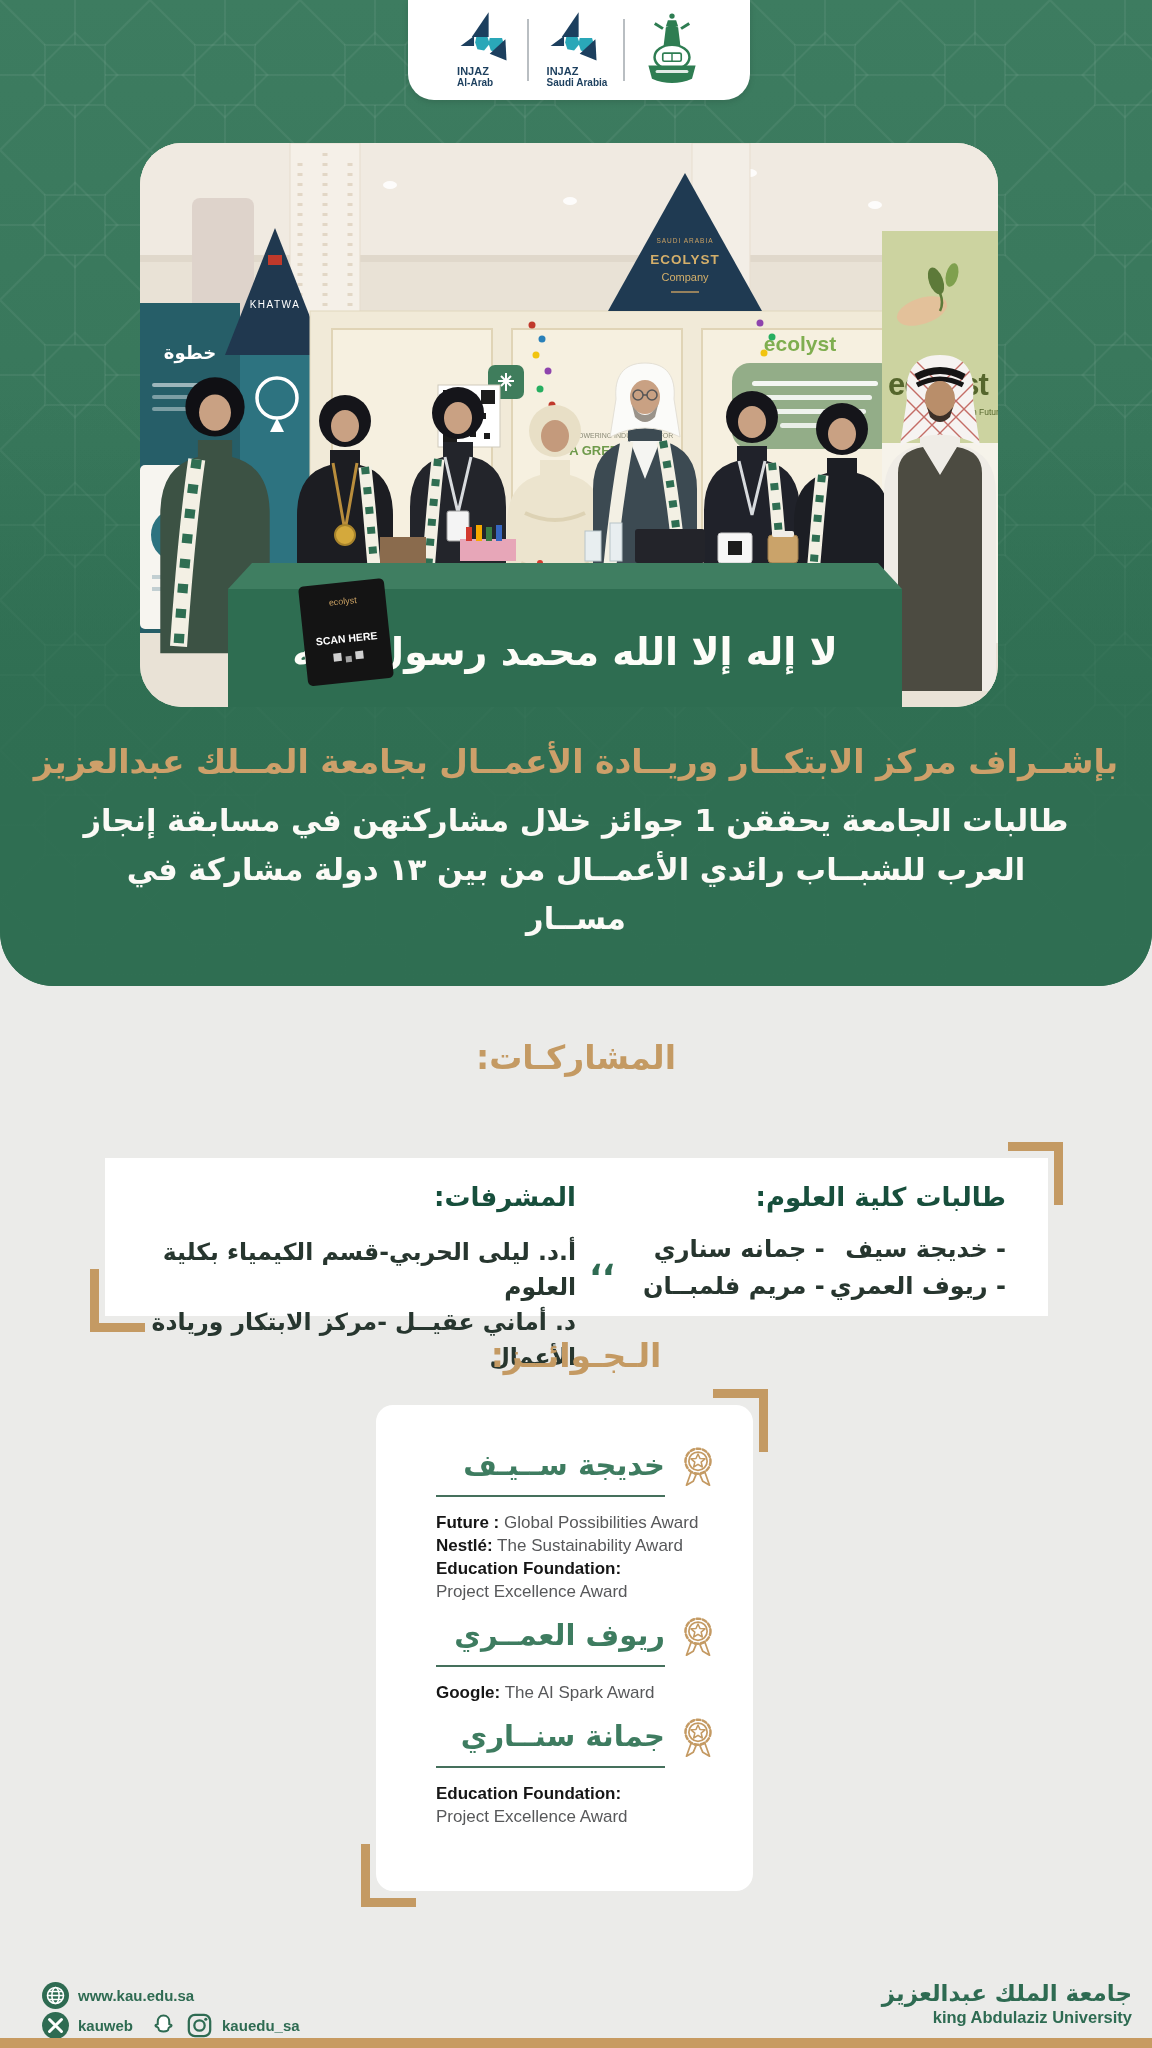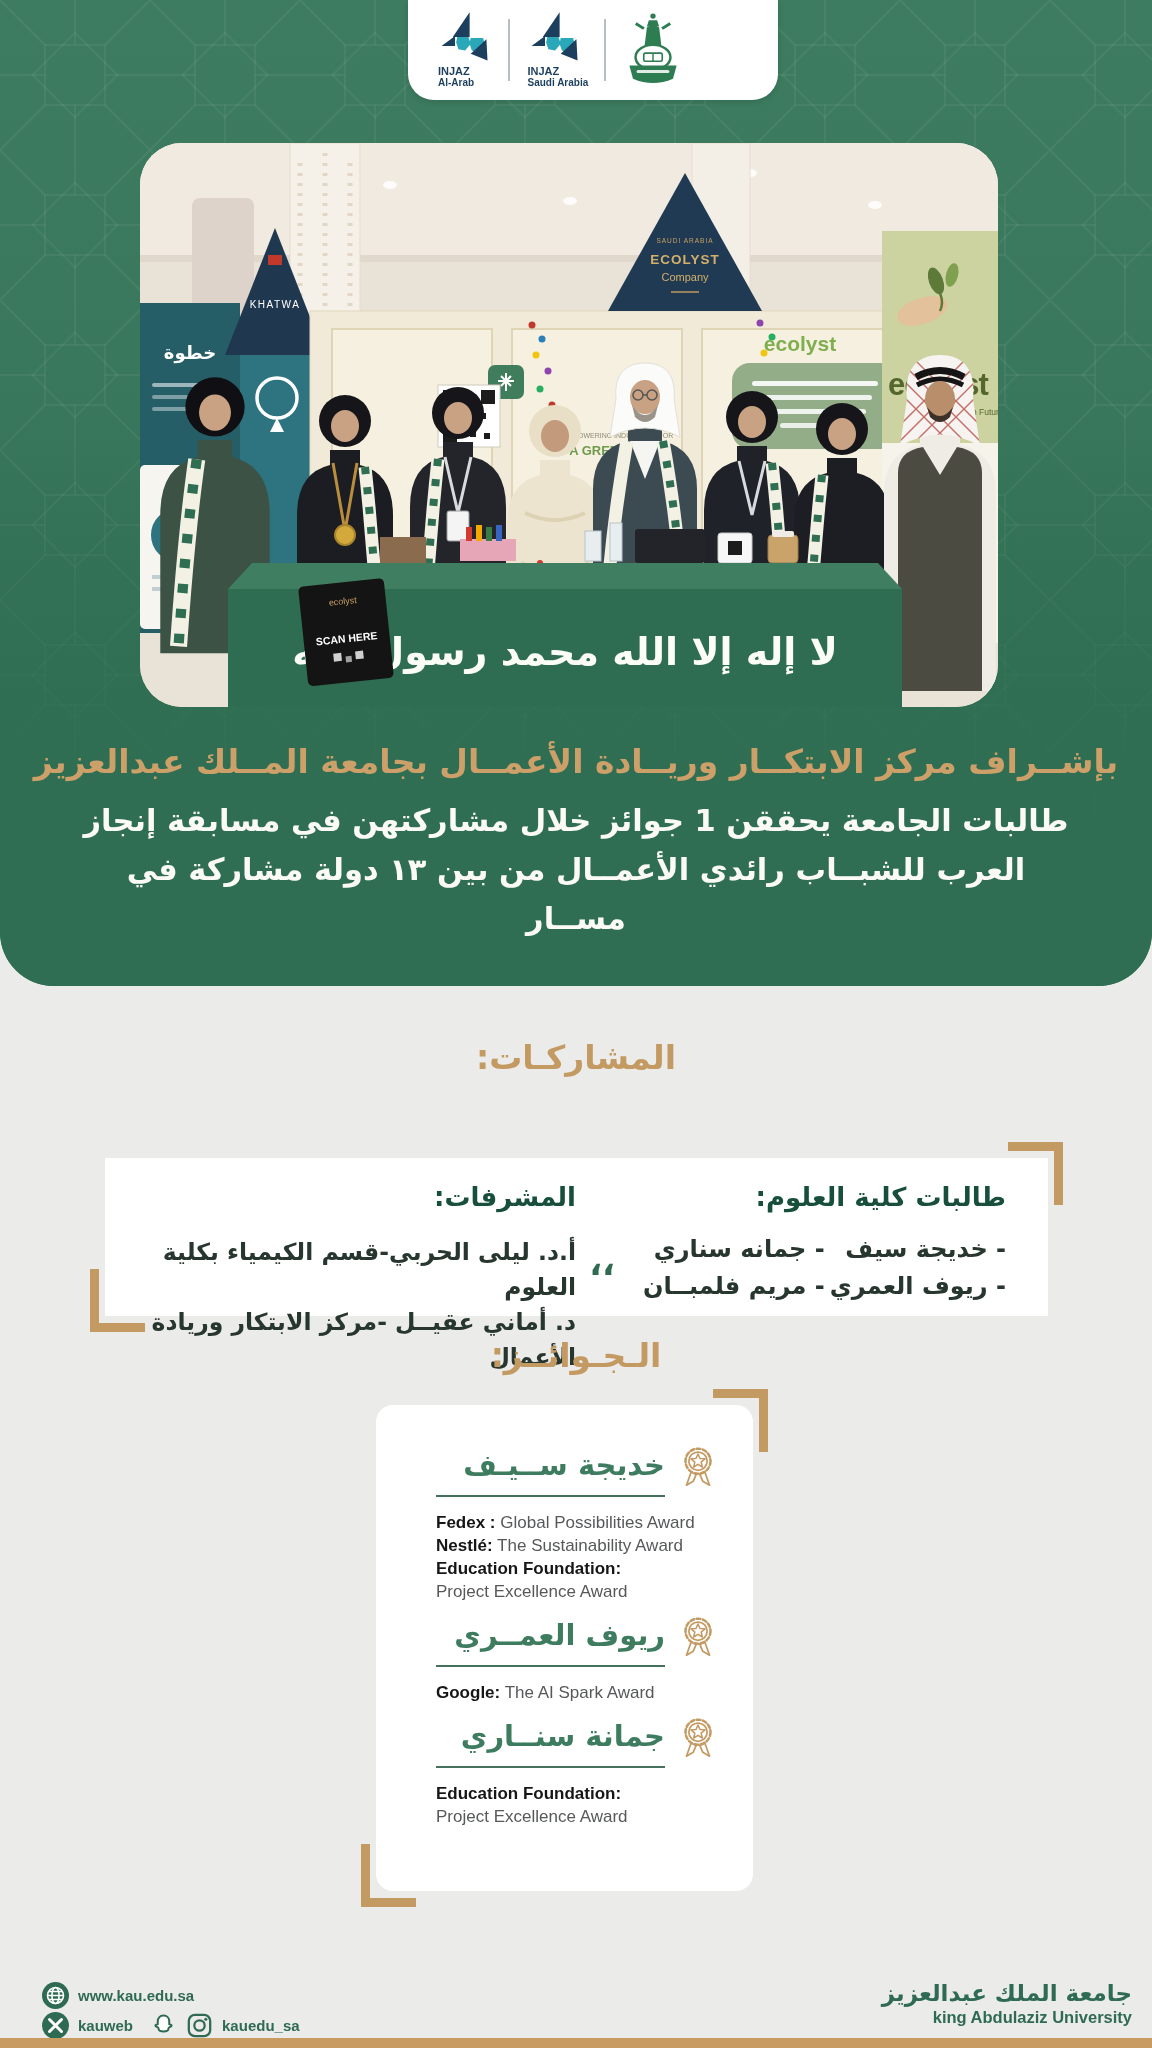--- a/index.html
+++ b/index.html
@@ -9,22 +9,22 @@
   
   .hero{position:absolute;top:0;left:0;width:1152px;height:986px;
         background:linear-gradient(180deg,#3d7c60 0%,#38775b 45%,#2f6e52 80%);
         border-radius:0 0 54px 54px;}
   .hero-pattern{position:absolute;inset:0;border-radius:0 0 54px 54px;}
   .hero-fade{position:absolute;inset:0;border-radius:0 0 54px 54px;
         background:linear-gradient(180deg,rgba(47,110,82,0) 40%,rgba(47,110,82,.9) 78%,#2f6e52 100%);}
 
   
   .logo-pill{position:absolute;top:0;left:408px;width:342px;height:100px;background:#fff;
-        border-radius:0 0 26px 26px;display:flex;align-items:center;justify-content:flex-start;gap:16px;
-        box-shadow:0 2px 6px rgba(0,0,0,.12);padding-left:28px;}
+        border-radius:0 0 26px 26px;display:flex;align-items:center;justify-content:center;gap:16px;
+        box-shadow:0 2px 6px rgba(0,0,0,.12);}
   .logo-block{display:flex;flex-direction:column;align-items:flex-start;}
   .logo-txt{font-family:"Liberation Sans",sans-serif;color:#1c3f5e;font-weight:bold;font-size:11px;line-height:12px;margin-top:2px;margin-left:2px;}
   .logo-txt .l2{font-size:10px;font-weight:bold;}
   .pill-divider{width:1.5px;height:62px;background:#b9bec2;}
 
   
   .photo{position:absolute;top:143px;left:140px;width:858px;height:564px;border-radius:42px;
         overflow:hidden;background:#e9e2d6;}
   .photo svg{display:block;}
 
@@ -416,21 +416,21 @@
       <svg width="50" height="52" viewBox="0 0 52 52">
         <path d="M19 33 L14 47 L21 43 L24 36 Z" fill="#fff" stroke="#c49a63" stroke-width="1.8" stroke-linejoin="round"></path>
         <path d="M33 33 L38 47 L31 43 L28 36 Z" fill="#fff" stroke="#c49a63" stroke-width="1.8" stroke-linejoin="round"></path>
         <circle cx="26" cy="22" r="13" fill="#fff" stroke="#c49a63" stroke-width="2.6" stroke-dasharray="4 2.6" stroke-linecap="round"></circle>
         <circle cx="26" cy="22" r="9.5" fill="#fff" stroke="#c49a63" stroke-width="1.8"></circle>
         <path d="M26 14.5 L28.1 19.3 33.3 19.6 29.3 23 30.5 28.1 26 25.3 21.5 28.1 22.7 23 18.7 19.6 23.9 19.3 Z" fill="none" stroke="#c49a63" stroke-width="1.6" stroke-linejoin="round"></path>
       </svg>
     </div>
     <div class="a-underline"></div>
     <div class="a-lines">
-      <div class="a-line"><span class="brand">Fedex :</span> <span class="rest">Global Possibilities Award</span></div>
+      <div class="a-line"><span class="brand">Future :</span> <span class="rest">Global Possibilities Award</span></div>
       <div class="a-line"><span class="brand">Nestlé:</span> <span class="rest">The Sustainability Award</span></div>
       <div class="a-line"><span class="brand">Education Foundation:</span><span class="rest"></span></div>
       <div class="a-line"><span class="brand"></span><span class="rest">Project Excellence Award</span></div>
     </div>
 
     <div class="a-name-row">
       <span class="a-name">ريوف العمــري</span>
       <svg width="50" height="52" viewBox="0 0 52 52">
         <path d="M19 33 L14 47 L21 43 L24 36 Z" fill="#fff" stroke="#c49a63" stroke-width="1.8" stroke-linejoin="round"></path>
         <path d="M33 33 L38 47 L31 43 L28 36 Z" fill="#fff" stroke="#c49a63" stroke-width="1.8" stroke-linejoin="round"></path>

